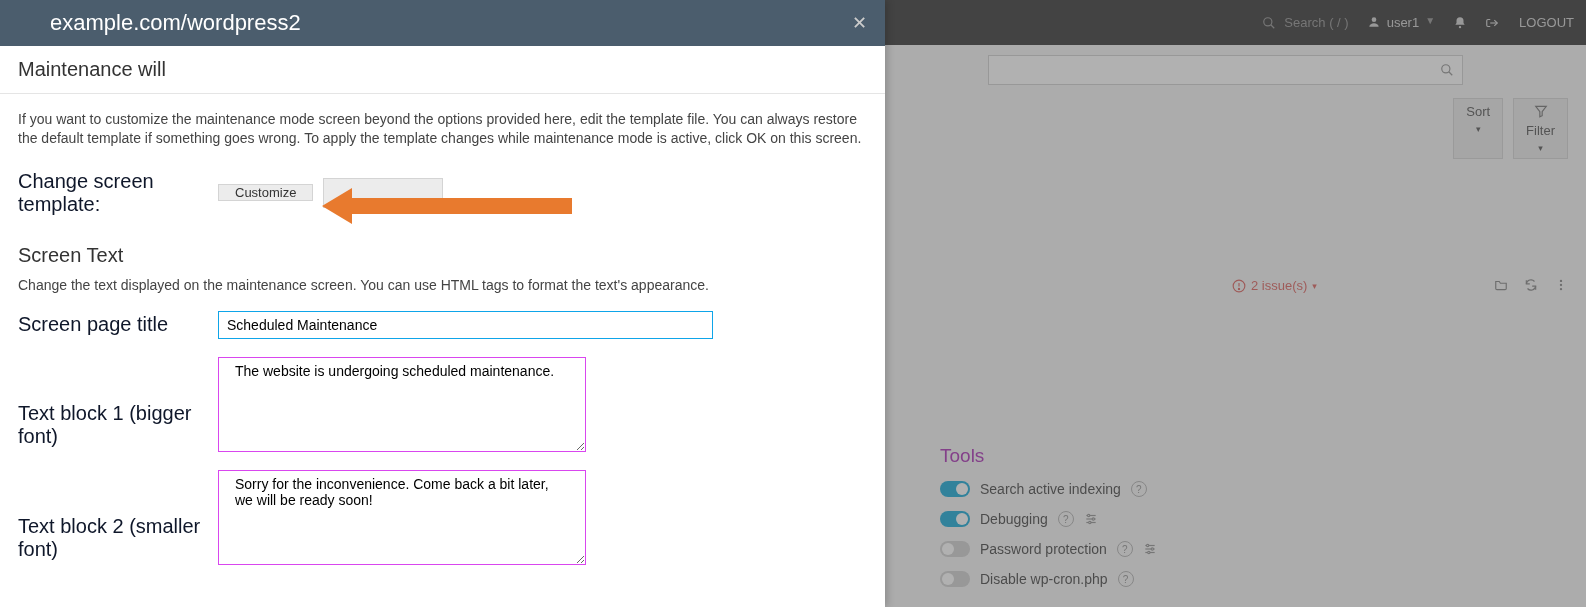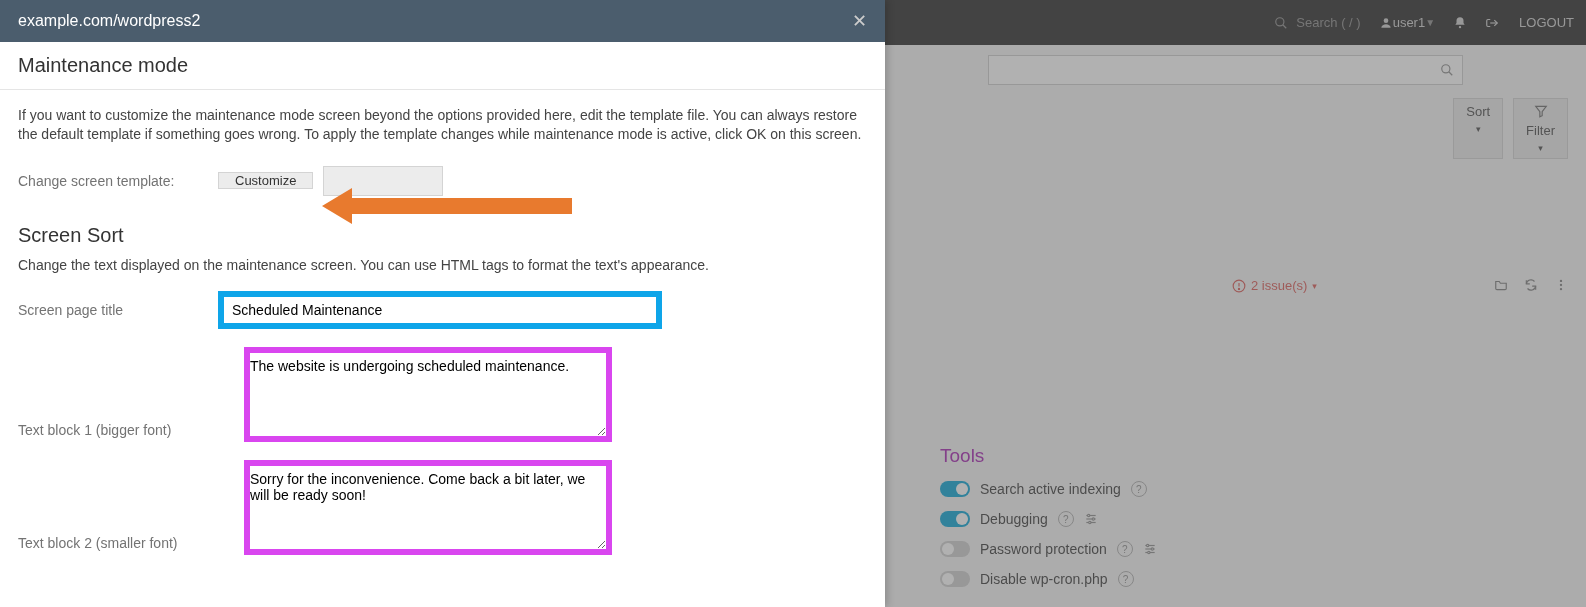--- a/index.html
+++ b/index.html
@@ -27,21 +27,21 @@
       align-items: center;
       padding: 0 12px;
       color: #ccc;
       font-size: 13px;
       gap: 18px;
     }
     .bg-search {
       display: flex; align-items: center; gap: 8px;
       color: #888;
     }
-    .bg-user { display: flex; align-items: center; }
+    .bg-user { display: flex; gap: 6px; }
     .bg-logout { display: flex; align-items: center; gap: 20px; }
     .bg-searchbox {
       position: absolute;
       top: 55px;
       left: 988px;
       width: 475px;
       height: 30px;
       border: 1px solid #ccc;
       background: #fff;
       display:flex; align-items:center; justify-content:flex-end;
@@ -135,22 +135,23 @@
     }
     .modal-header {
       background: #4b5d6d;
       color: #fff;
       padding: 10px 18px;
       display: flex;
       justify-content: space-between;
       align-items: center;
     }
     .modal-header .title {
-      font-size: 16px;
+      font-size: 22px;
       font-weight: 300;
+      margin-left: 32px;
     }
     .modal-header .close {
       font-size: 18px;
       cursor: pointer;
       color: #ccc;
     }
     .modal-subheader {
       padding: 12px 18px;
       border-bottom: 1px solid #e5e5e5;
     }
@@ -172,22 +173,22 @@
       max-width: 850px;
     }
     .form-row {
       display: flex;
       align-items: center;
       margin-bottom: 18px;
     }
     .form-row.top { align-items: flex-end; }
     .form-label {
       width: 200px;
-      font-size: 14px;
-      color: #737373;
+      font-size: 20px;
+      color: #0f172a;
       flex-shrink: 0;
     }
     .form-row.top .form-label { padding-bottom: 4px; }
     .btn {
       background: #ececec;
       border: 1px solid #d4d4d4;
       padding: 0 16px;
       font-size: 13px;
       color: #333;
       cursor: pointer;
@@ -203,34 +204,33 @@
       font-weight: 500;
       color: #333;
       margin: 28px 0 10px 0;
     }
     .section-desc {
       font-size: 14px;
       color: #444;
       margin-bottom: 18px;
     }
     input[type=text] {
-      width: 444px;
+      width: 495px;
       padding: 5px 8px;
       font-size: 14px;
-      border: 6px solid #0ea5e9;
+      border: 1px solid #0ea5e9;
     }
     textarea {
       width: 368px;
       height: 95px;
-      padding: 5px 0;
-      font-size: 14px;
-      border: 6px solid #d946ef;
+      padding: 5px 16px;
+      font-size: 14px;
+      border: 1px solid #d946ef;
       font-family: inherit;
       resize: both;
-      margin-left: 26px;
     }
     
     .arrow {
       position: absolute;
       top: 186px;
       left: 322px;
       width: 250px;
       height: 40px;
       pointer-events: none;
     }
@@ -356,32 +356,32 @@
 </div>
 
 <div class="dim"></div>
 
 <div class="modal">
   <div class="modal-header">
     <span class="title">example.com/wordpress2</span>
     <span class="close">✕</span>
   </div>
   <div class="modal-subheader">
-    <h2>Maintenance mode</h2>
+    <h2>Maintenance will</h2>
   </div>
   <div class="modal-body">
     <p class="desc">If you want to customize the maintenance mode screen beyond the options provided here, edit the template file. You can always restore the default template if something goes wrong. To apply the template changes while maintenance mode is active, click OK on this screen.</p>
 
     <div class="form-row">
       <div class="form-label">Change screen template:</div>
       <button class="btn">Customize</button>
       <div class="hidden-btn"></div>
     </div>
 
-    <h3 class="section-title">Screen Sort</h3>
+    <h3 class="section-title">Screen Text</h3>
     <p class="section-desc">Change the text displayed on the maintenance screen. You can use HTML tags to format the text's appearance.</p>
 
     <div class="form-row">
       <div class="form-label">Screen page title</div>
       <input type="text" value="Scheduled Maintenance" style="">
     </div>
 
     <div class="form-row top">
       <div class="form-label">Text block 1 (bigger font)</div>
       <textarea style="">The website is undergoing scheduled maintenance.</textarea>

